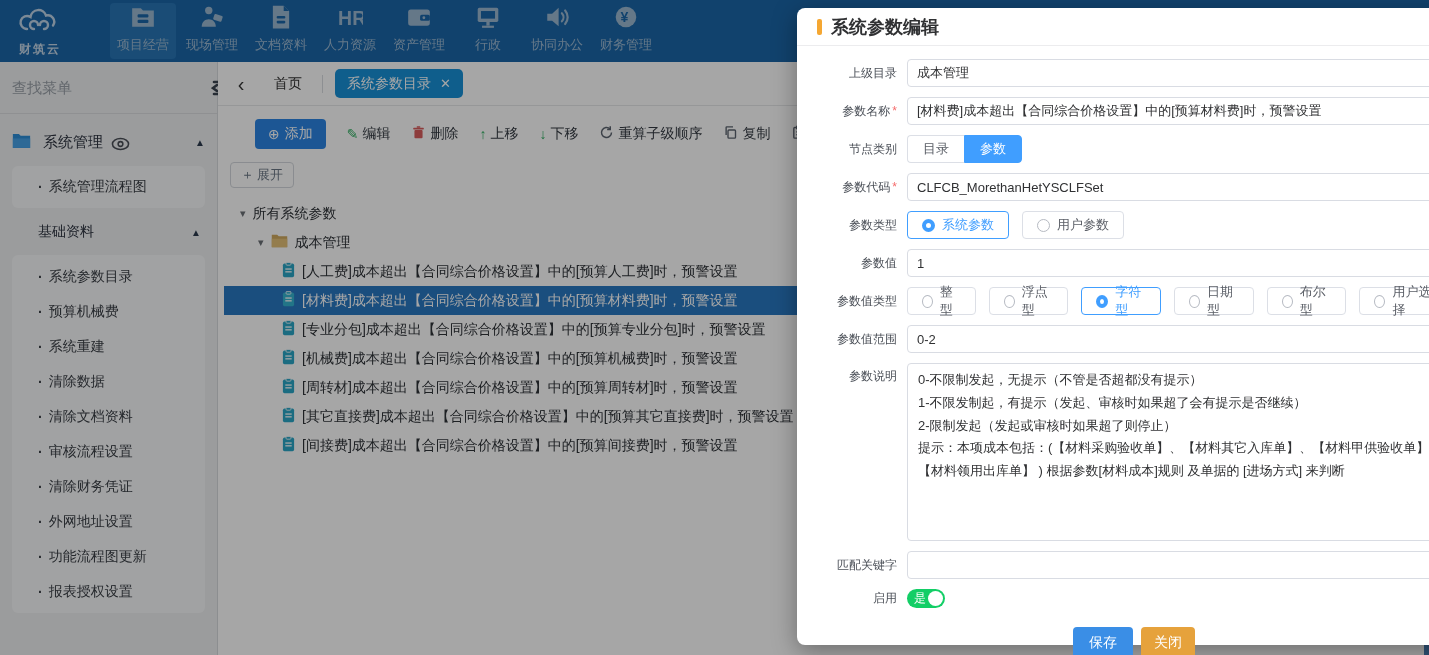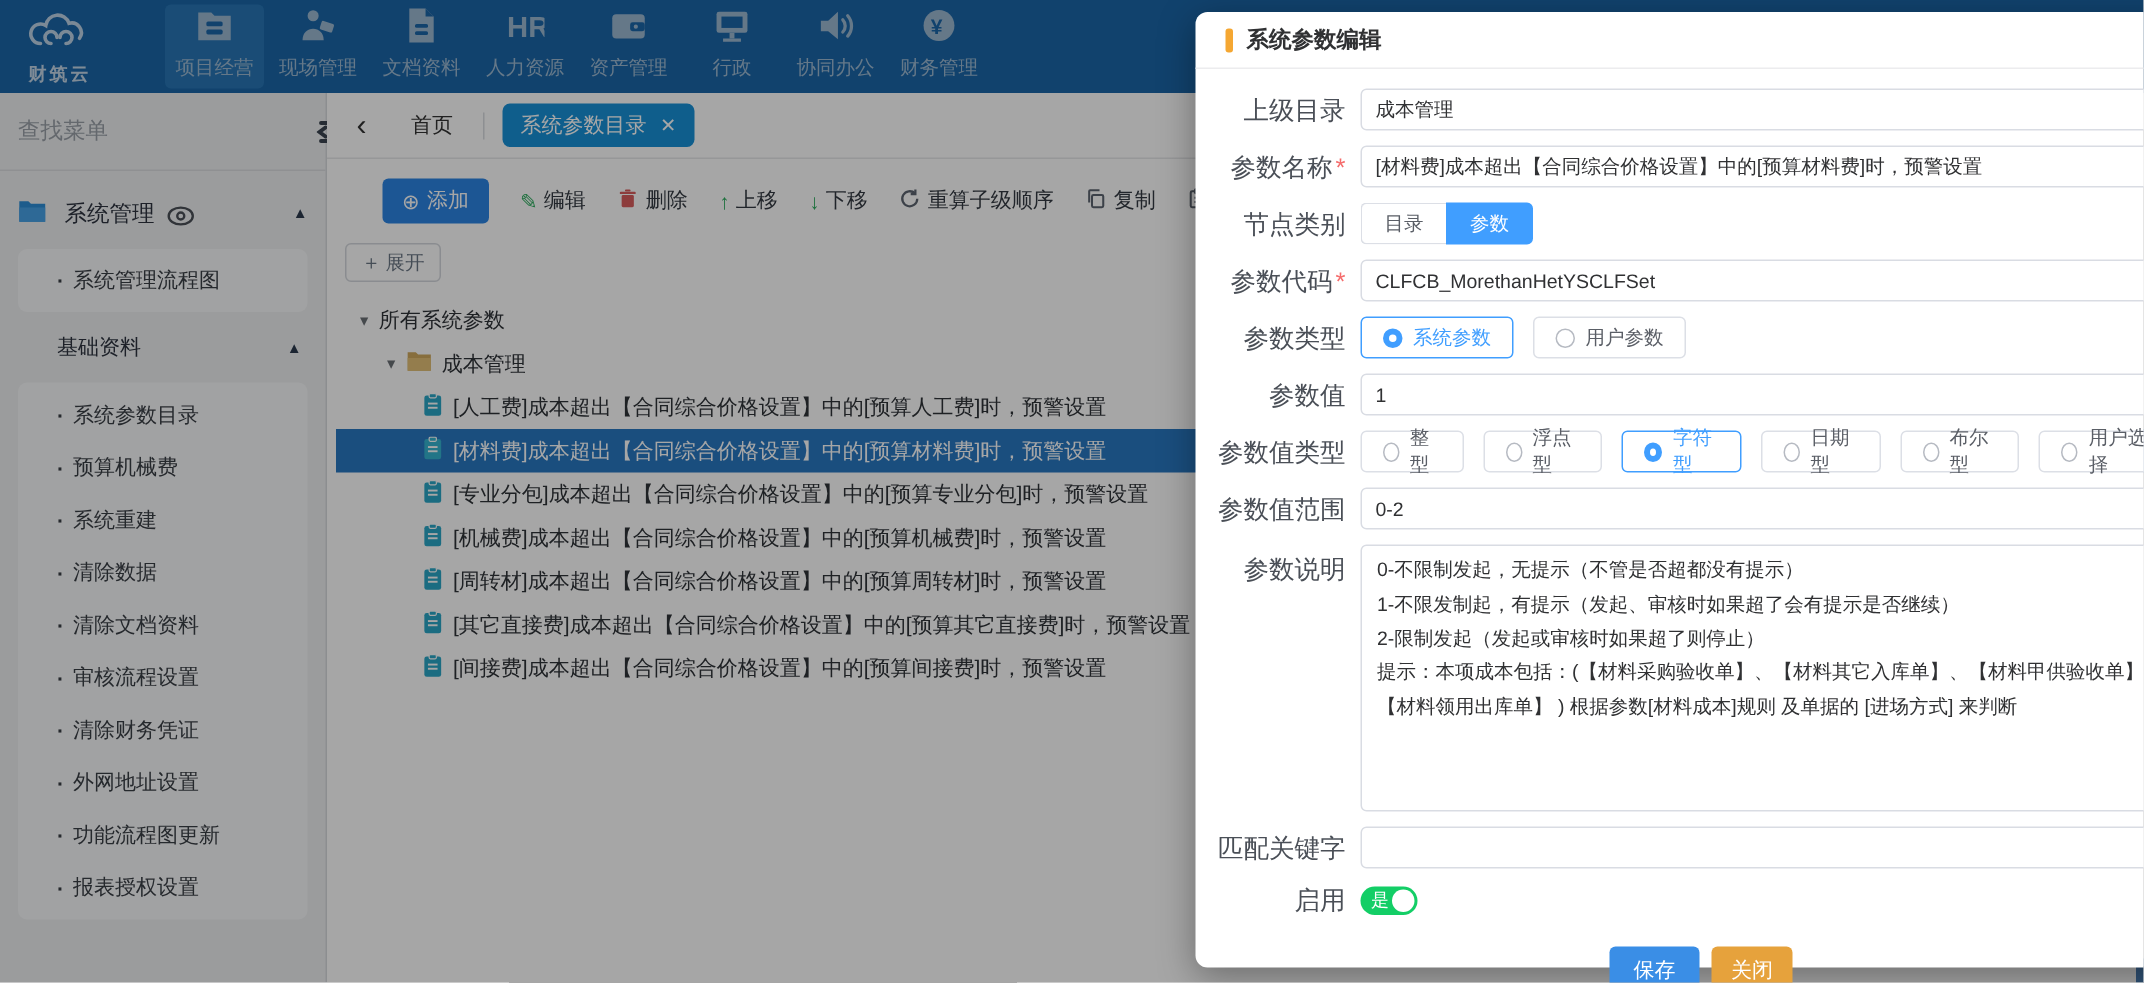--- a/index.html
+++ b/index.html
@@ -68,25 +68,25 @@
   .tree-row.lvl3{padding-left:58px;}
   .tree-row svg{margin-right:7px;flex:0 0 auto;}
   .tree-row.selected{background:var(--selected-blue);color:#fff;}
 
   
   .overlay{position:absolute;inset:0;background:rgba(0,0,0,0.35);z-index:10;}
   .edge-sliver{position:absolute;right:0;bottom:0;width:5px;height:16px;background:#4a7fb5;z-index:2;}
   .modal{position:absolute;left:797px;top:8px;width:700px;height:637px;background:#fff;border-radius:8px;box-shadow:0 6px 24px rgba(0,0,0,.35);z-index:20;}
   .modal-header{height:38px;display:flex;align-items:center;padding-left:20px;border-bottom:1px solid #ececee;}
   .modal-accent{width:5px;height:16px;border-radius:2px;background:var(--modal-accent-orange);margin-right:9px;}
-  .modal-title{font-size:15px;font-weight:bold;color:#303133;}
+  .modal-title{font-size:18px;font-weight:bold;color:#303133;}
   .modal-body{padding:13px 34px 0 8px;}
   .f-row{display:flex;align-items:center;margin-bottom:10px;}
   .f-row.top{align-items:flex-start;}
-  .f-label{flex:0 0 92px;text-align:right;margin-right:10px;font-size:17px;color:#4a4f57;white-space:nowrap;}
+  .f-label{flex:0 0 92px;text-align:right;margin-right:10px;font-size:12px;color:#4a4f57;white-space:nowrap;}
   .f-row.top .f-label{padding-top:5px;}
   .req{color:var(--danger-red);margin-left:2px;}
   .f-field{flex:1;display:flex;align-items:center;}
   .f-input{width:100%;height:28px;border:1px solid #d9dce3;border-radius:4px;padding:0 9px;font-size:13px;color:#303133;outline:none;background:#fff;}
   .f-textarea{width:100%;height:178px;border:1px solid #d9dce3;border-radius:4px;padding:5px 10px;font-size:13px;line-height:1.75;color:#303133;resize:none;outline:none;}
   .seg button{height:28px;padding:0 15px;font-size:13px;border:1px solid #dcdfe6;background:#fff;color:#5a5e66;cursor:pointer;}
   .seg button:first-child{border-radius:4px 0 0 4px;border-right:none;}
   .seg button:last-child{border-radius:0 4px 4px 0;}
   .seg button.on{background:var(--primary-blue);border-color:var(--primary-blue);color:#fff;}
   .rbox{display:inline-flex;align-items:center;gap:7px;height:28px;padding:0 14px;border:1px solid #dcdfe6;border-radius:4px;margin-right:13px;font-size:13px;color:#5a5e66;background:#fff;cursor:pointer;}

